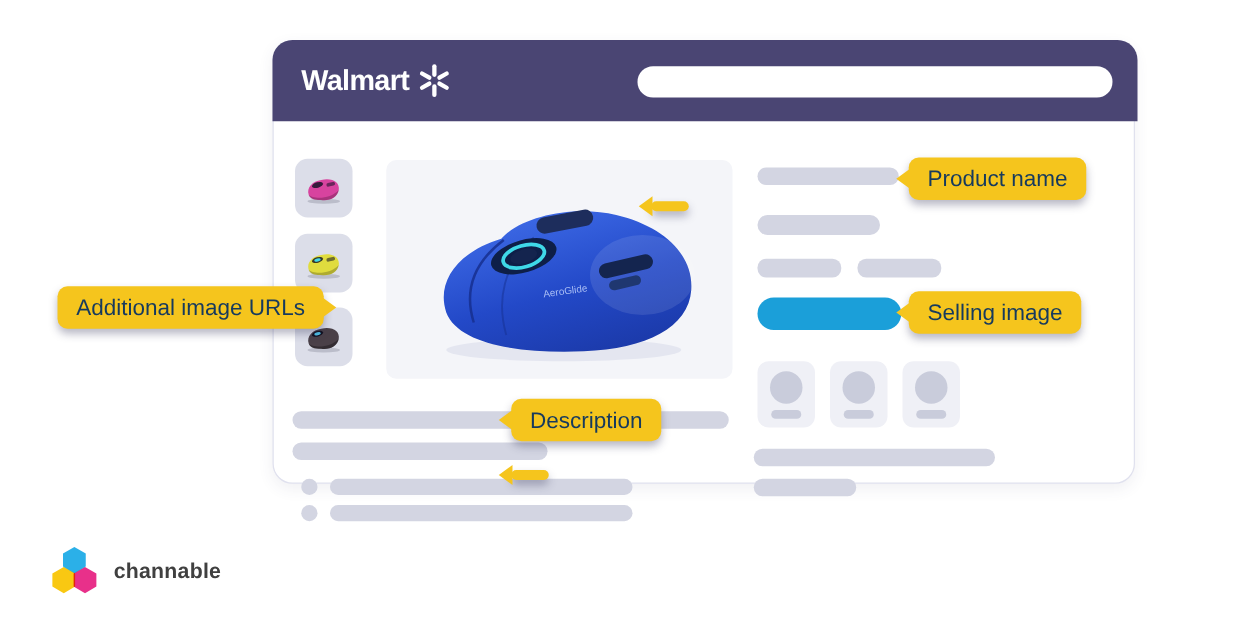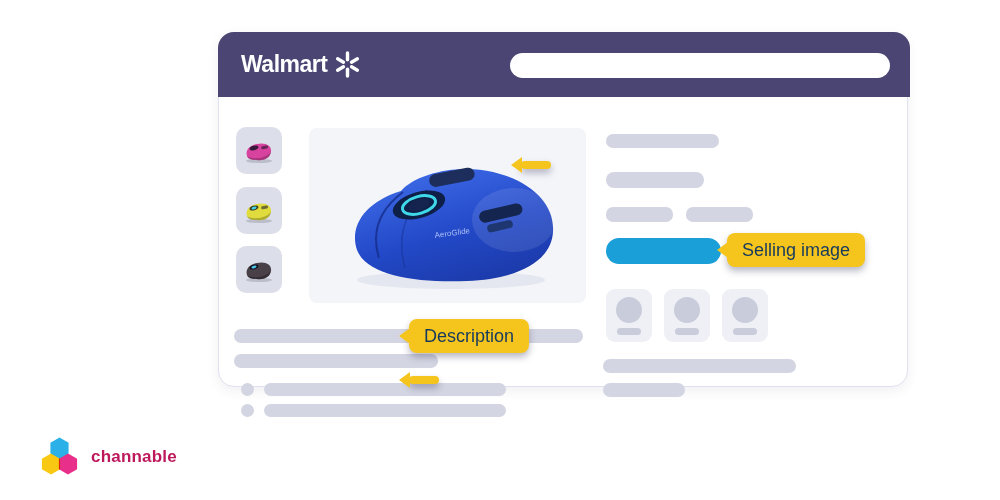--- a/index.html
+++ b/index.html
@@ -55,21 +55,21 @@
     font-size:18px; line-height:26px; padding:4px 15px;
     border-radius:8px; white-space:nowrap;
     box-shadow:0 4px 7px rgba(50,50,85,0.35);
   }
   .pt { position:absolute; width:0; height:0; top:50%; transform:translateY(-50%); }
   .pt-left { left:-10px; border-top:8px solid transparent; border-bottom:8px solid transparent; border-right:11px solid var(--label-bg); }
   .pt-right { right:-10px; border-top:8px solid transparent; border-bottom:8px solid transparent; border-left:11px solid var(--label-bg); }
 
   
   .channable { position:absolute; left:38px; top:437px; display:flex; align-items:center; gap:11px; }
-  .channable-text { font-size:17px; font-weight:700; color:#be185d; letter-spacing:0.2px; }
+  .channable-text { font-size:17px; font-weight:700; color:#404040; letter-spacing:0.2px; }
 </style>
 </head>
 <body>
 
 <div id="stage">
 
   <div class="card">
 
     <div class="card-header">
       <div class="walmart-logo">
@@ -167,25 +167,33 @@
 
     <div class="bar" style="left:15px; top:296px; width:349px; height:14px;"></div>
     <div class="bar" style="left:15px; top:321px; width:204px; height:14px;"></div>
 
     <div class="dot" style="left:22px; top:350px; width:13px; height:13px;"></div>
     <div class="bar" style="left:45px; top:350px; width:242px; height:13px; border-radius:6.5px;"></div>
     <div class="dot" style="left:22px; top:371px; width:13px; height:13px;"></div>
     <div class="bar" style="left:45px; top:371px; width:242px; height:13px; border-radius:6.5px;"></div>
   </div>
 
+  <div class="callout" style="left:727px; top:126px;">
+    <span class="pt pt-left"></span>
+    <span>Product name</span>
+  </div>
 
   <div class="callout" style="left:521px; top:161px;">
     <span class="pt pt-left"></span>
   </div>
 
+  <div class="callout" style="left:46px; top:229px;">
+    <span>Additional image URLs</span>
+    <span class="pt pt-right"></span>
+  </div>
 
   <div class="callout" style="left:727px; top:233px;">
     <span class="pt pt-left"></span>
     <span>Selling image</span>
   </div>
 
 
   <div class="callout" style="left:409px; top:319px;">
     <span class="pt pt-left"></span>
     <span>Description</span>

